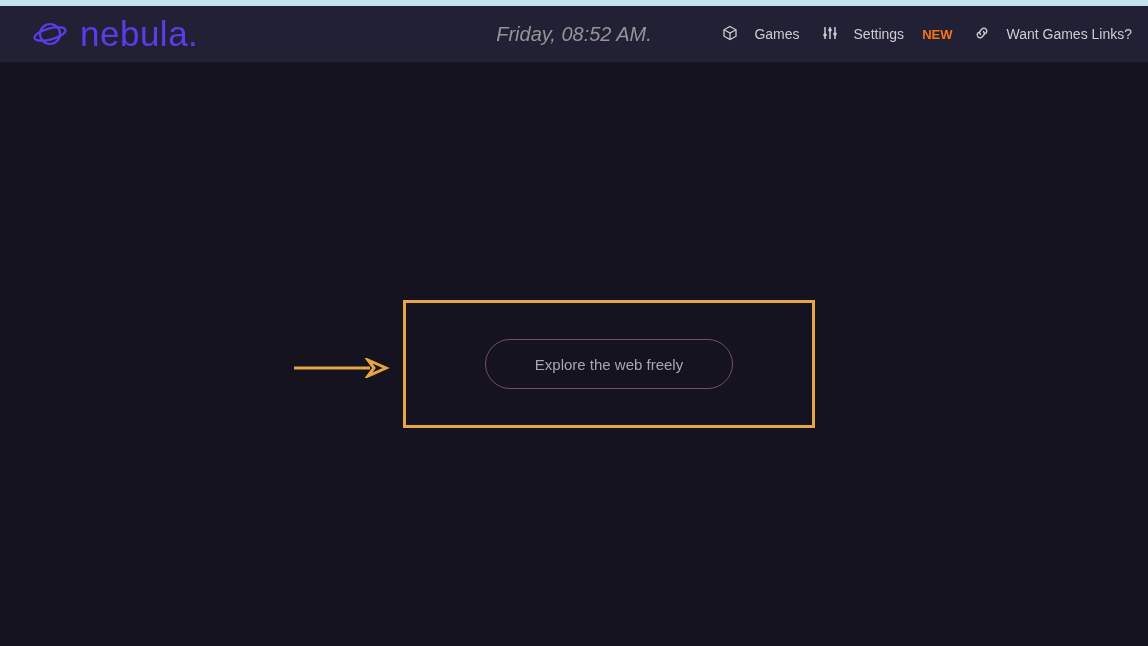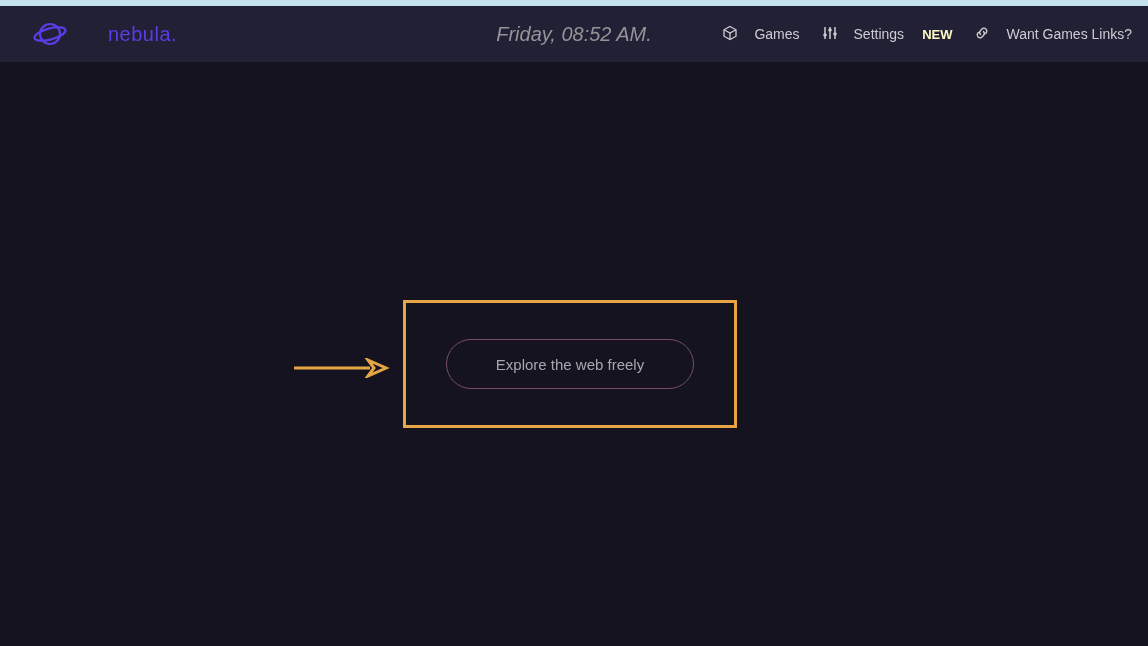--- a/index.html
+++ b/index.html
@@ -36,24 +36,23 @@
     }
     .logo-icon {
       width: 36px;
       height: 36px;
       display: flex;
       align-items: center;
       justify-content: center;
     }
     .brand-text {
       color: #5b3de8;
-      font-size: 20px;
+      font-size: 35px;
       font-weight: 400;
       letter-spacing: 0.5px;
-      margin-left: 28px;
     }
     .datetime {
       position: absolute;
       left: 50%;
       transform: translateX(-50%);
       color: #959499;
       font-size: 20px;
       font-style: italic;
       font-weight: 400;
     }
@@ -66,35 +65,35 @@
     }
     .nav-item {
       display: flex;
       align-items: center;
       gap: 16px;
       color: #cdccd0;
       font-size: 14px;
       cursor: pointer;
     }
     .nav-badge {
-      color: #fef9c3;
+      color: #f97316;
       font-size: 13px;
       font-weight: 600;
       margin-left: 2px;
     }
     .main {
       width: 100%;
       height: calc(100% - 62px);
       position: relative;
     }
     .highlight-box {
       position: absolute;
       left: 403px;
       top: 238px;
-      width: 334px;
+      width: 412px;
       height: 128px;
       border: 3px solid #e8a544;
       display: flex;
       align-items: center;
       justify-content: center;
     }
     .search-field {
       width: 248px;
       height: 50px;
       border: 1px solid #774d6a;

